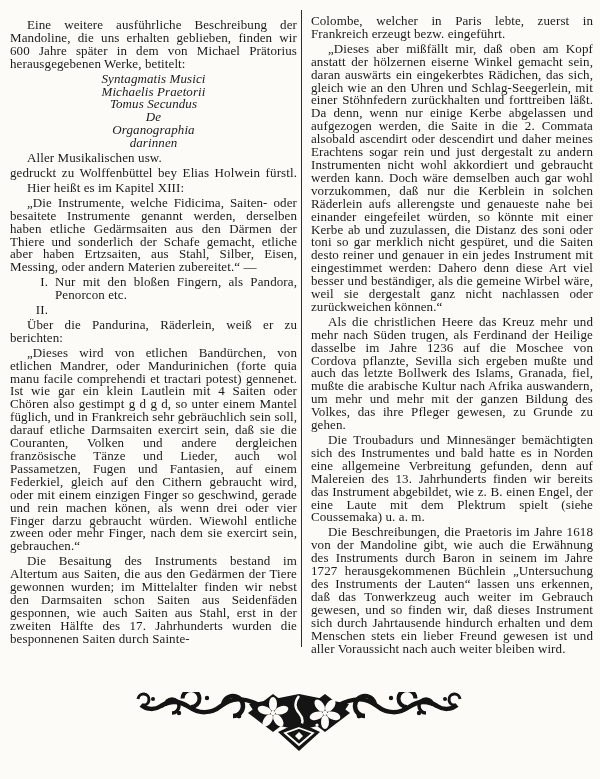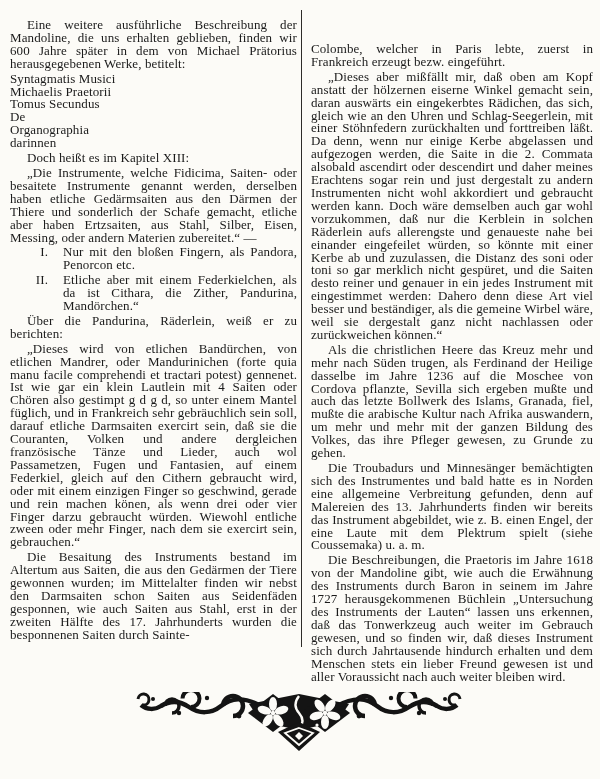--- a/index.html
+++ b/index.html
@@ -1,54 +1,55 @@
 <!DOCTYPE html>
 <html lang="de"><head>
 <meta charset="utf-8">
 <style>
   html,body{margin:0;padding:0;}
   body{width:600px;height:779px;background:#e9e7e1;font-family:"Liberation Serif",serif;}
   .page{position:absolute;left:0;top:0;width:600px;height:779px;background:#fcfbf7;color:#1a1a1a;overflow:hidden;}
   .col{position:absolute;text-align:justify;font-size:13px;line-height:12.9px;letter-spacing:.1px;}
   .col-left{left:10px;top:19px;width:287px;}
-  .col-right{left:311px;top:15px;width:282px;margin-top:28px;}
+  .col-right{left:311px;top:15px;width:282px;}
   .col-rule{position:absolute;left:301px;top:10px;width:1px;height:637px;background:#2e2c29;}
   .b{margin:0;}
   .b + .b{margin-top:2px;}
   .b.p{text-indent:17px;}
   .b.pflush{text-indent:0;}
-  .b.center{text-indent:0;white-space:pre-line;}
+  .b.center{text-align:center;text-indent:0;white-space:pre-line;font-style:italic;}
   .b.ljust{text-align:justify;text-align-last:justify;text-indent:0;}
   .b.li{display:flex;padding-left:16px;text-indent:0;}
   .b.li .marker{flex:none;width:22px;text-align:right;padding-right:7px;}
-  .b.li .t{flex:1;text-align:justify;margin-left:8px;}
+  .b.li .t{flex:1;text-align:justify;}
   .ornament{position:absolute;left:131px;top:692px;width:336px;height:62px;}
   .ornament svg{display:block;width:336px;height:62px;}
 </style>
 </head>
 <body>
 
 <div class="page" style="background: rgb(252, 251, 247); color: rgb(26, 26, 26);">
   <div class="col col-left">
       <div class="b p">Eine weitere ausführliche Beschreibung der Mandoline, die uns erhalten geblieben, finden wir 600 Jahre später in dem von Michael Prätorius herausgegebenen Werke, betitelt:</div>
       <div class="b center">Syntagmatis Musici
 Michaelis Praetorii
 Tomus Secundus
 De
 Organographia
 darinnen</div>
-      <div class="b p">Doch heißt es im Kapitel XIII:</div>
+      <div class="b p">Aller Musikalischen usw.</div>
+      <div class="b ljust">gedruckt zu Wolffenbüttel bey Elias Holwein fürstl.</div>
+      <div class="b p">Hier heißt es im Kapitel XIII:</div>
       <div class="b p">„Die Instrumente, welche Fidicima, Saiten- oder besaitete Instrumente genannt werden, derselben haben etliche Gedärmsaiten aus den Därmen der Thiere und sonderlich der Schafe gemacht, etliche aber haben Ertzsaiten, aus Stahl, Silber, Eisen, Messing, oder andern Materien zubereitet.“ —</div>
       <div class="b li">
         <span class="marker">I.</span>
         <span class="t">Nur mit den bloßen Fingern, als Pandora, Penorcon etc.</span>
       </div>
       <div class="b li">
         <span class="marker">II.</span>
-        <span class="t">Etliche aber mit einem Federkielchen, als da ist Cithara, die Zither, Pandurina, Mandörchen.“</span>
       </div>
       <div class="b p">Über die Pandurina, Räderlein, weiß er zu berichten:</div>
       <div class="b p">„Dieses wird von etlichen Bandürchen, von etlichen Mandrer, oder Mandurinichen (forte quia manu facile comprehendi et tractari potest) gennenet. Ist wie gar ein klein Lautlein mit 4 Saiten oder Chören also gestimpt g d g d, so unter einem Mantel füglich, und in Frankreich sehr gebräuchlich sein soll, darauf etliche Darmsaiten exercirt sein, daß sie die Couranten, Volken und andere dergleichen französische Tänze und Lieder, auch wol Passametzen, Fugen und Fantasien, auf einem Federkiel, gleich auf den Cithern gebraucht wird, oder mit einem einzigen Finger so geschwind, gerade und rein machen könen, als wenn drei oder vier Finger darzu gebraucht würden. Wiewohl entliche zween oder mehr Finger, nach dem sie exercirt sein, gebrauchen.“</div>
       <div class="b p">Die Besaitung des Instruments bestand im Altertum aus Saiten, die aus den Gedärmen der Tiere gewonnen wurden; im Mittelalter finden wir nebst den Darmsaiten schon Saiten aus Seidenfäden gesponnen, wie auch Saiten aus Stahl, erst in der zweiten Hälfte des 17. Jahrhunderts wurden die besponnenen Saiten durch Sainte-</div>
     </div>
   <div class="col-rule" style="background: rgb(46, 44, 41);"></div>
   <div class="col col-right">
       <div class="b pflush">Colombe, welcher in Paris lebte, zuerst in Frankreich erzeugt bezw. eingeführt.</div>
       <div class="b p">„Dieses aber mißfällt mir, daß oben am Kopf anstatt der hölzernen eiserne Winkel gemacht sein, daran auswärts ein eingekerbtes Rädichen, das sich, gleich wie an den Uhren und Schlag-Seegerlein, mit einer Stöhnfedern zurückhalten und forttreiben läßt. Da denn, wenn nur einige Kerbe abgelassen und aufgezogen werden, die Saite in die 2. Commata alsobald ascendirt oder descendirt und daher meines Erachtens sogar rein und just dergestalt zu andern Instrumenten nicht wohl akkordiert und gebraucht werden kann. Doch wäre demselben auch gar wohl vorzukommen, daß nur die Kerblein in solchen Räderlein aufs allerengste und genaueste nahe bei einander eingefeilet würden, so könnte mit einer Kerbe ab und zuzulassen, die Distanz des soni oder toni so gar merklich nicht gespüret, und die Saiten desto reiner und genauer in ein jedes Instrument mit eingestimmet werden: Dahero denn diese Art viel besser und beständiger, als die gemeine Wirbel wäre, weil sie dergestalt ganz nicht nachlassen oder zurückweichen können.“</div>
       <div class="b p">Als die christlichen Heere das Kreuz mehr und mehr nach Süden trugen, als Ferdinand der Heilige dasselbe im Jahre 1236 auf die Moschee von Cordova pflanzte, Sevilla sich ergeben mußte und auch das letzte Bollwerk des Islams, Granada, fiel, mußte die arabische Kultur nach Afrika auswandern, um mehr und mehr mit der ganzen Bildung des Volkes, das ihre Pfleger gewesen, zu Grunde zu gehen.</div>

